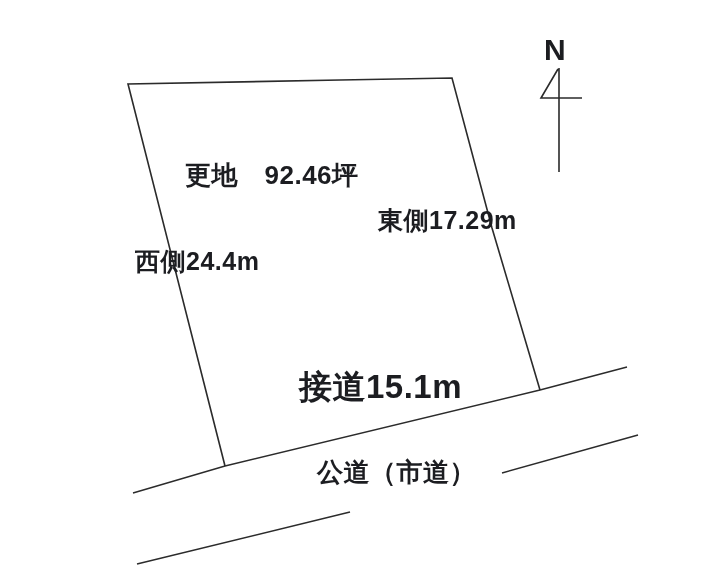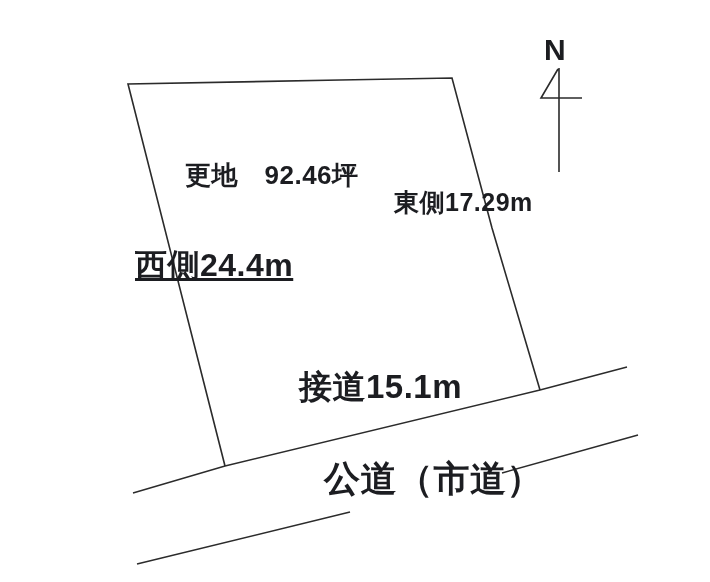--- a/index.html
+++ b/index.html
@@ -20,24 +20,24 @@
   .lbl {
     position: absolute;
     font-weight: 700;
     color: #1c1d21;
     white-space: nowrap;
     line-height: 1.15;
     letter-spacing: 0.5px;
   }
   .lbl-north-side  { left: 196px; top:  87px; font-size: 25px; }
   .lbl-land        { left: 185px; top: 161px; font-size: 26px; }
-  .lbl-east-side   { left: 378px; top: 188px; font-size: 25px; margin-left: 16px; }
-  .lbl-west-side   { left: 135px; top: 247px; font-size: 32px; text-decoration: underline; }
+  .lbl-east-side   { left: 378px; top: 206px; font-size: 25px; }
+  .lbl-west-side   { left: 135px; top: 247px; font-size: 25px; }
   .lbl-frontage    { left: 299px; top: 368px; font-size: 33px; }
-  .lbl-road        { left: 324px; top: 458px; font-size: 36px; }
+  .lbl-road        { left: 317px; top: 458px; font-size: 26px; }
   .lbl-compass-n   { left: 544px; top:  33px; font-size: 30px; letter-spacing: 0; }
   path { fill: none; }
 </style>
 </head>
 <body>
 
 <div class="canvas">
 
   <svg viewBox="0 0 710 582" xmlns="http://www.w3.org/2000/svg">
 

